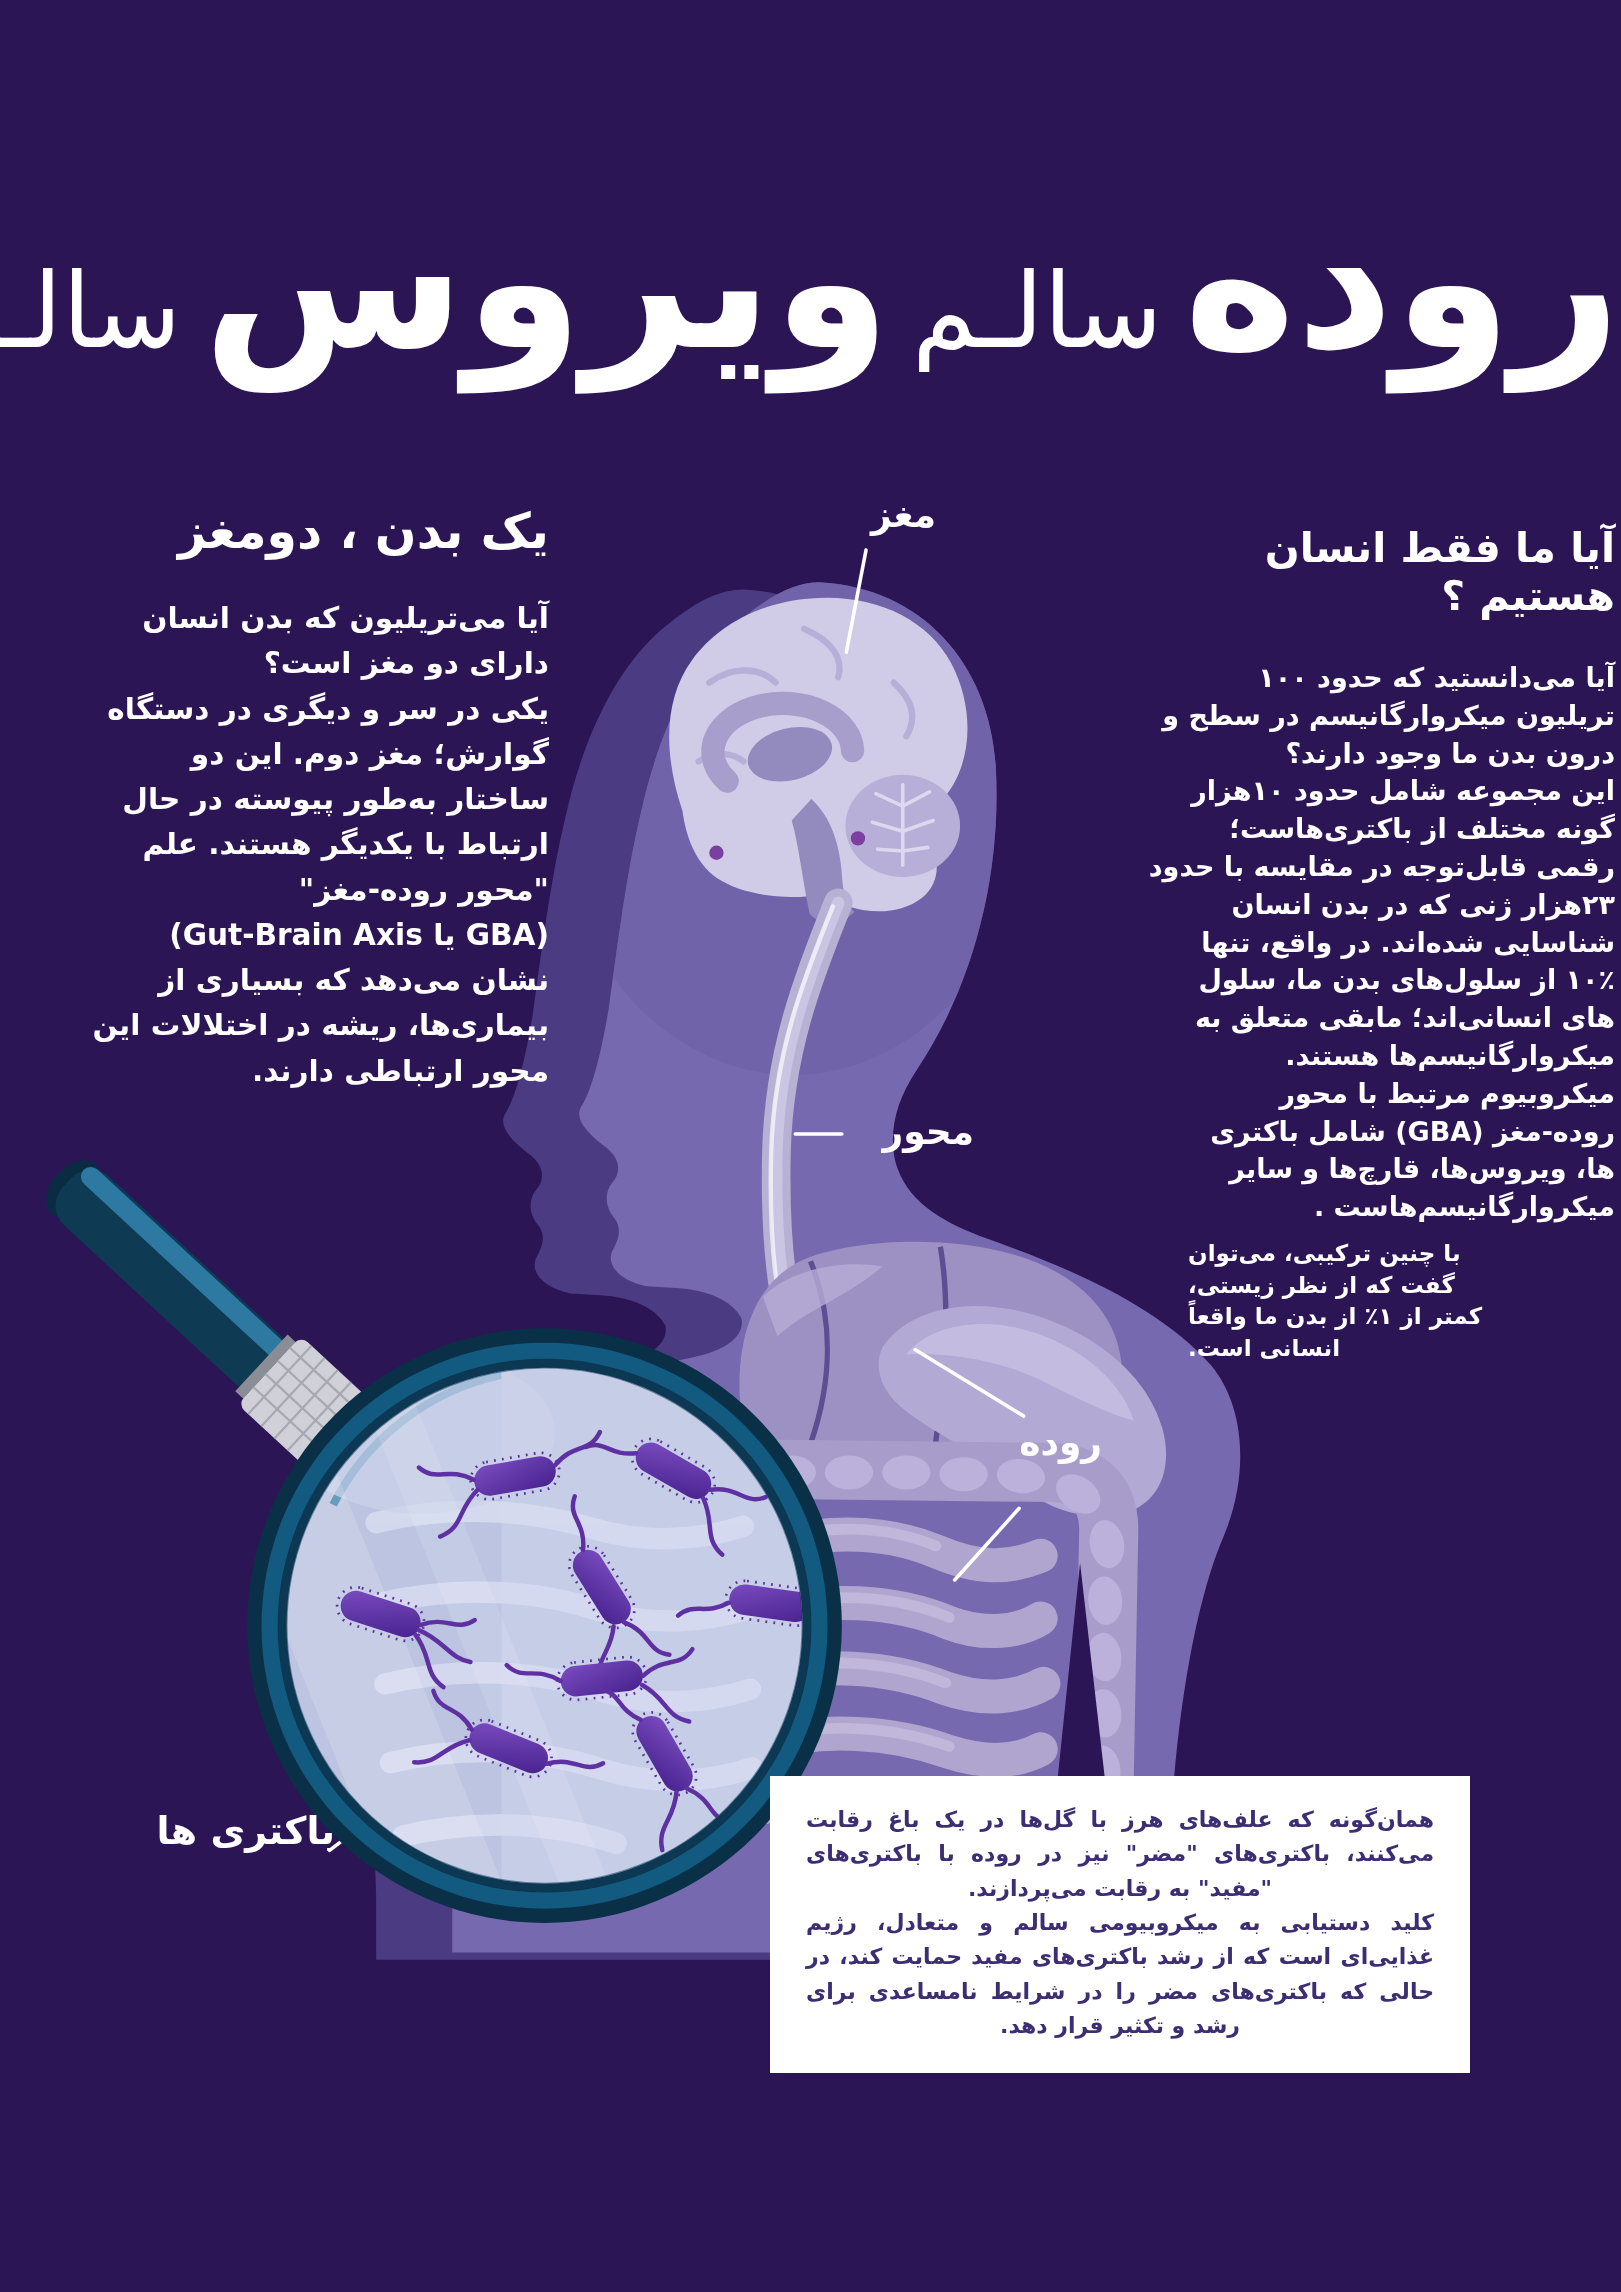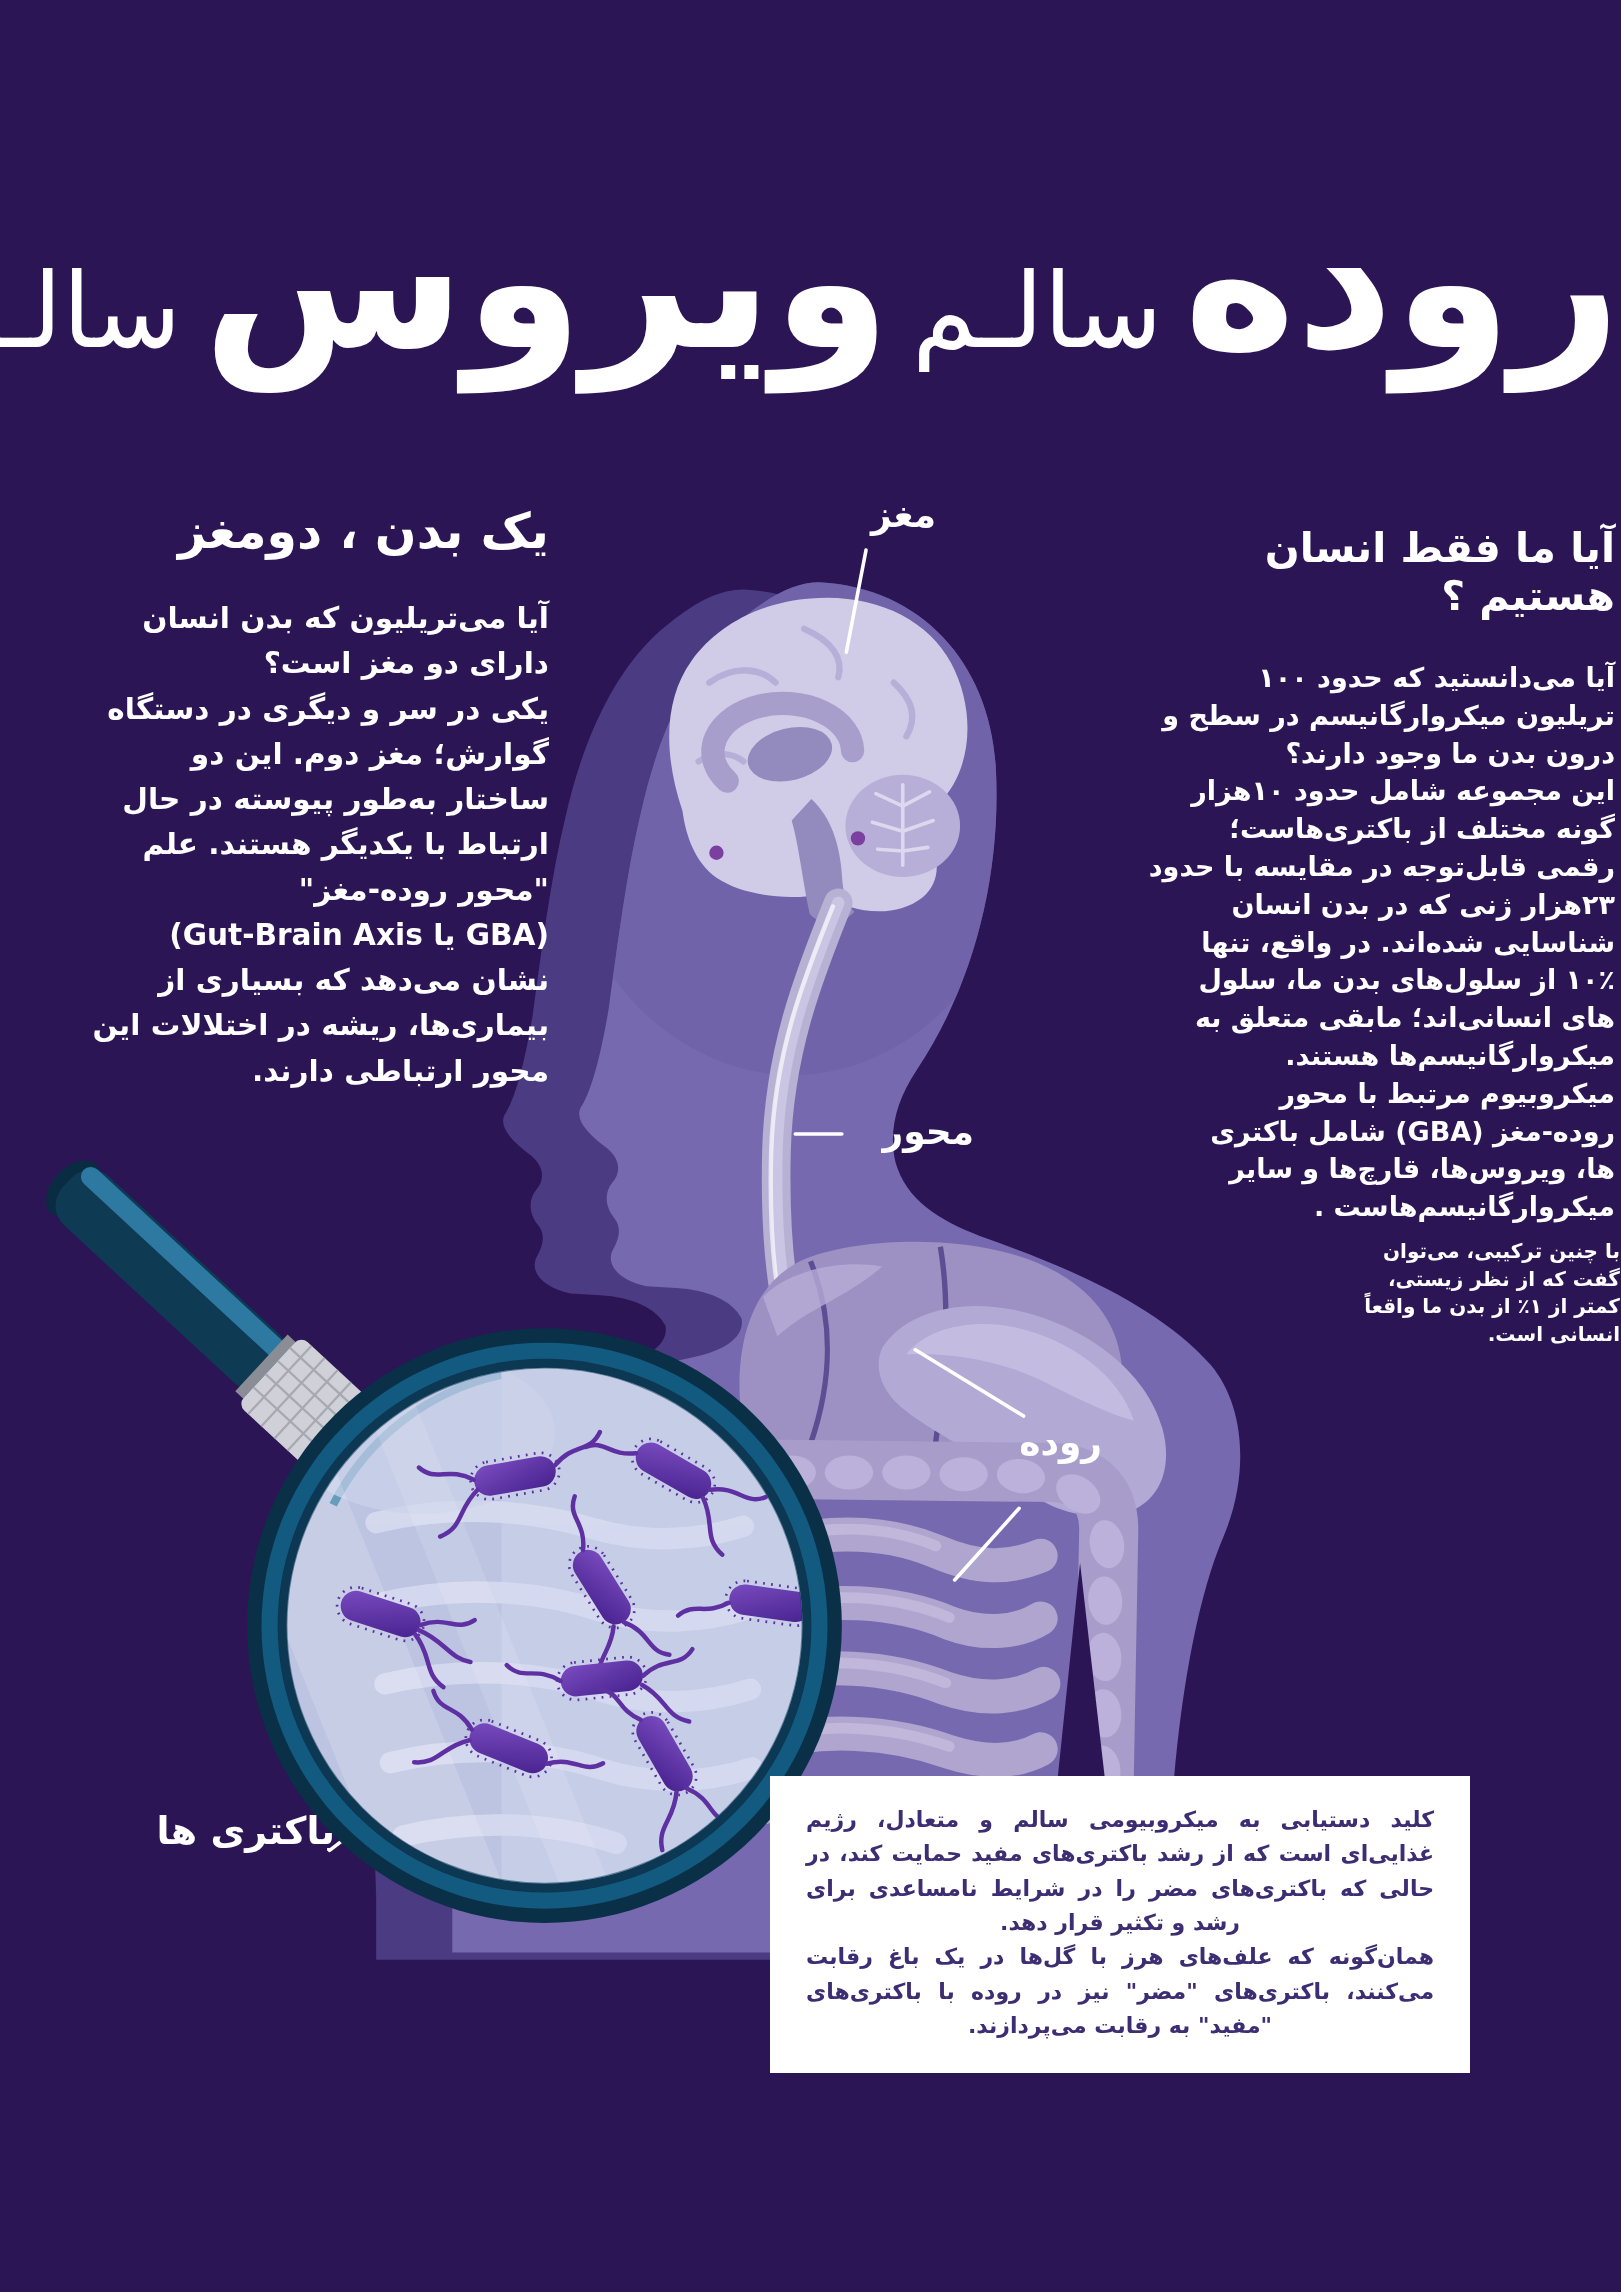--- a/index.html
+++ b/index.html
@@ -33,22 +33,22 @@
 
   .left-col{left:47px;top:503px;width:502px}
   .left-col .col-heading{font-size:49px;margin-bottom:36px}
   .left-col .col-body{font-size:29.6px;line-height:1.53}
 
   .right-col{left:1121px;top:524px;width:494px}
   .right-col .col-heading{font-size:41px;margin-bottom:39px}
   .right-col .col-body{font-size:27px;line-height:1.40}
 
   .callout{
-    left:1188px;top:1238px;width:432px;text-align:right;
-    font-size:20px;font-weight:800;line-height:1.38;white-space:pre-line;
+    left:1188px;top:1238px;width:432px;text-align:left;
+    font-size:23px;font-weight:800;line-height:1.38;white-space:pre-line;
   }
 
   .anno{font-size:36px;font-weight:700;text-align:right}
   .anno-brain{left:811px;top:494px;width:125px}
   .anno-axis{left:849px;top:1111px;width:125px}
   .anno-gut{left:991px;top:1422px;width:111px}
   .anno-bacteria{left:124px;top:1809px;width:211px;font-size:38px}
 
   .info-box{
     left:770px;top:1776px;width:700px;background:var(--white);
@@ -391,16 +391,16 @@
 گفت که از نظر زیستی،
 کمتر از ۱٪ از بدن ما واقعاً
 انسانی است.</div>
 
 <div class="abs anno anno-brain">مغز</div>
 <div class="abs anno anno-axis">محور</div>
 <div class="abs anno anno-gut">روده</div>
 <div class="abs anno anno-bacteria">باکتری ها</div>
 
 <div class="abs info-box">
+  <p>همان‌گونه که علف‌های هرز با گل‌ها در یک باغ رقابت می‌کنند، باکتری‌های "مضر" نیز در روده با باکتری‌های "مفید" به رقابت می‌پردازند.</p>
   <p>کلید دستیابی به میکروبیومی سالم و متعادل، رژیم غذایی‌ای است که از رشد باکتری‌های مفید حمایت کند، در حالی که باکتری‌های مضر را در شرایط نامساعدی برای رشد و تکثیر قرار دهد.</p>
-  <p>همان‌گونه که علف‌های هرز با گل‌ها در یک باغ رقابت می‌کنند، باکتری‌های "مضر" نیز در روده با باکتری‌های "مفید" به رقابت می‌پردازند.</p>
 </div>
 
 
 </body></html>

